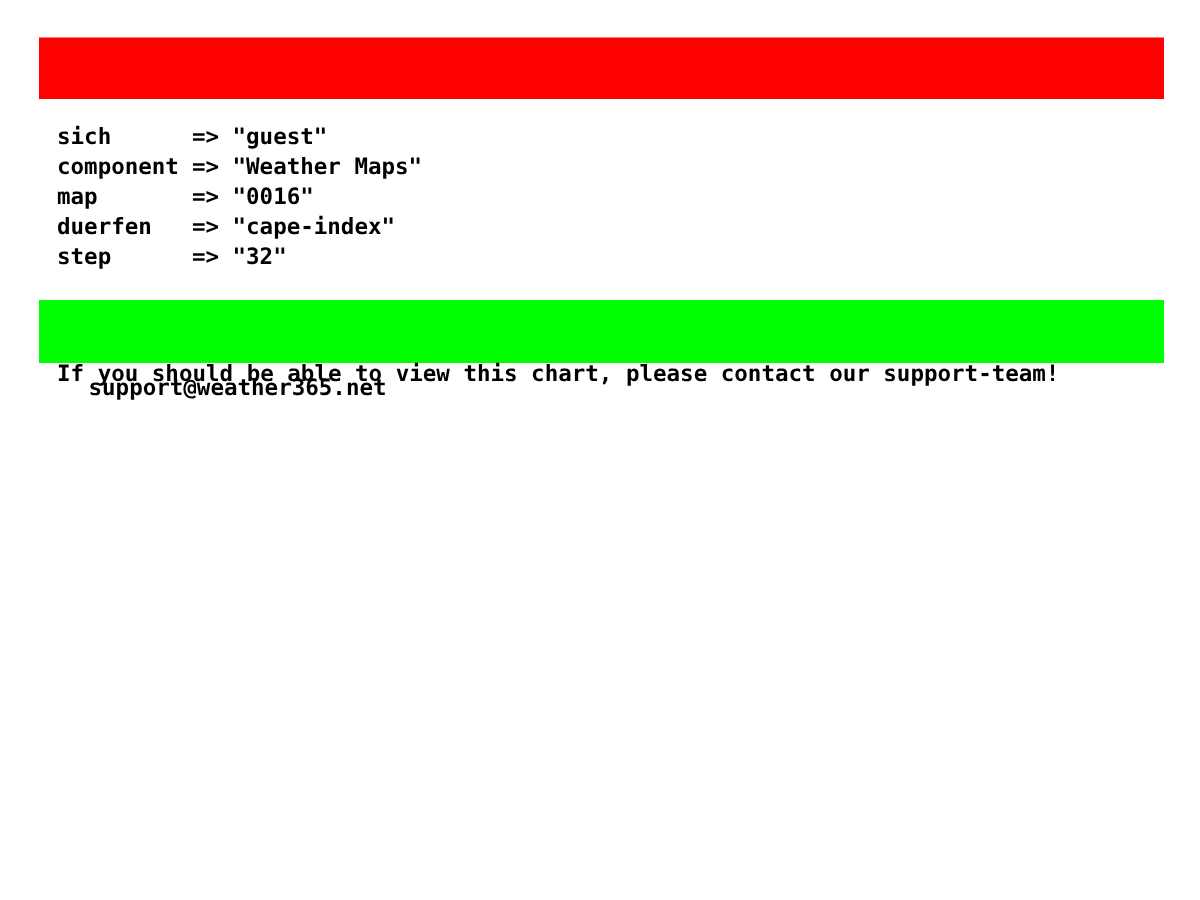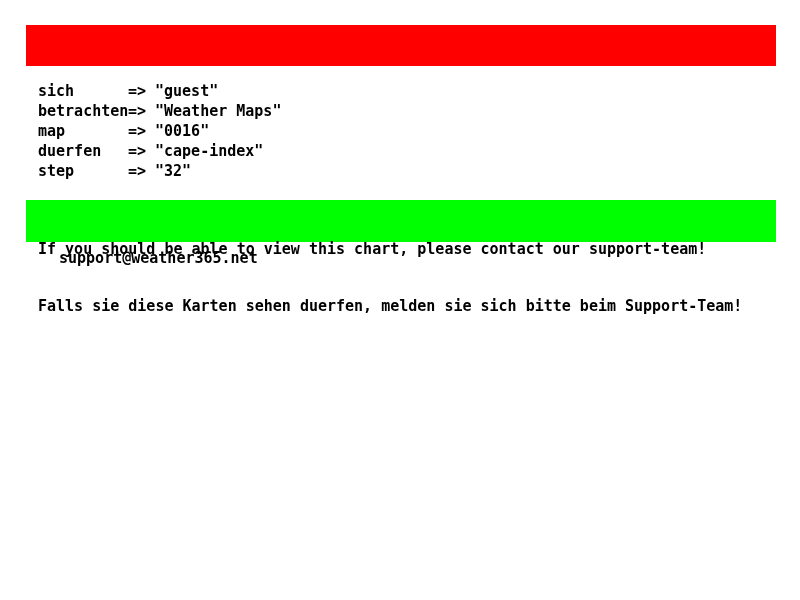--- a/index.html
+++ b/index.html
@@ -52,21 +52,21 @@
   <div>You are not allowed to view this weather chart!</div>
 </div>
 
 <div class="details">
   <div class="kv-row">
     <span class="kv-key">sich</span>
     <span class="kv-arrow">=&gt;</span>
     <span class="kv-value">"guest"</span>
   </div>
   <div class="kv-row">
-    <span class="kv-key">betrachten</span>
+    <span class="kv-key">component</span>
     <span class="kv-arrow">=&gt;</span>
     <span class="kv-value">"Weather Maps"</span>
   </div>
   <div class="kv-row">
     <span class="kv-key">map</span>
     <span class="kv-arrow">=&gt;</span>
     <span class="kv-value">"0016"</span>
   </div>
   <div class="kv-row">
     <span class="kv-key">duerfen</span>
@@ -75,18 +75,17 @@
   </div>
   <div class="kv-row">
     <span class="kv-key">step</span>
     <span class="kv-arrow">=&gt;</span>
     <span class="kv-value">"32"</span>
   </div>
 </div>
 
 <div class="banner banner-green" style="background: rgb(0, 255, 0);">
   <div>If you should be able to view this chart, please contact our support-team!</div>
-  <div>Falls sie diese Karten sehen duerfen, melden sie sich bitte beim Support-Team!</div>
 </div>
 
 <div class="footer">
   <span>support@weather365.net</span>
 </div>
 
 </body></html>

